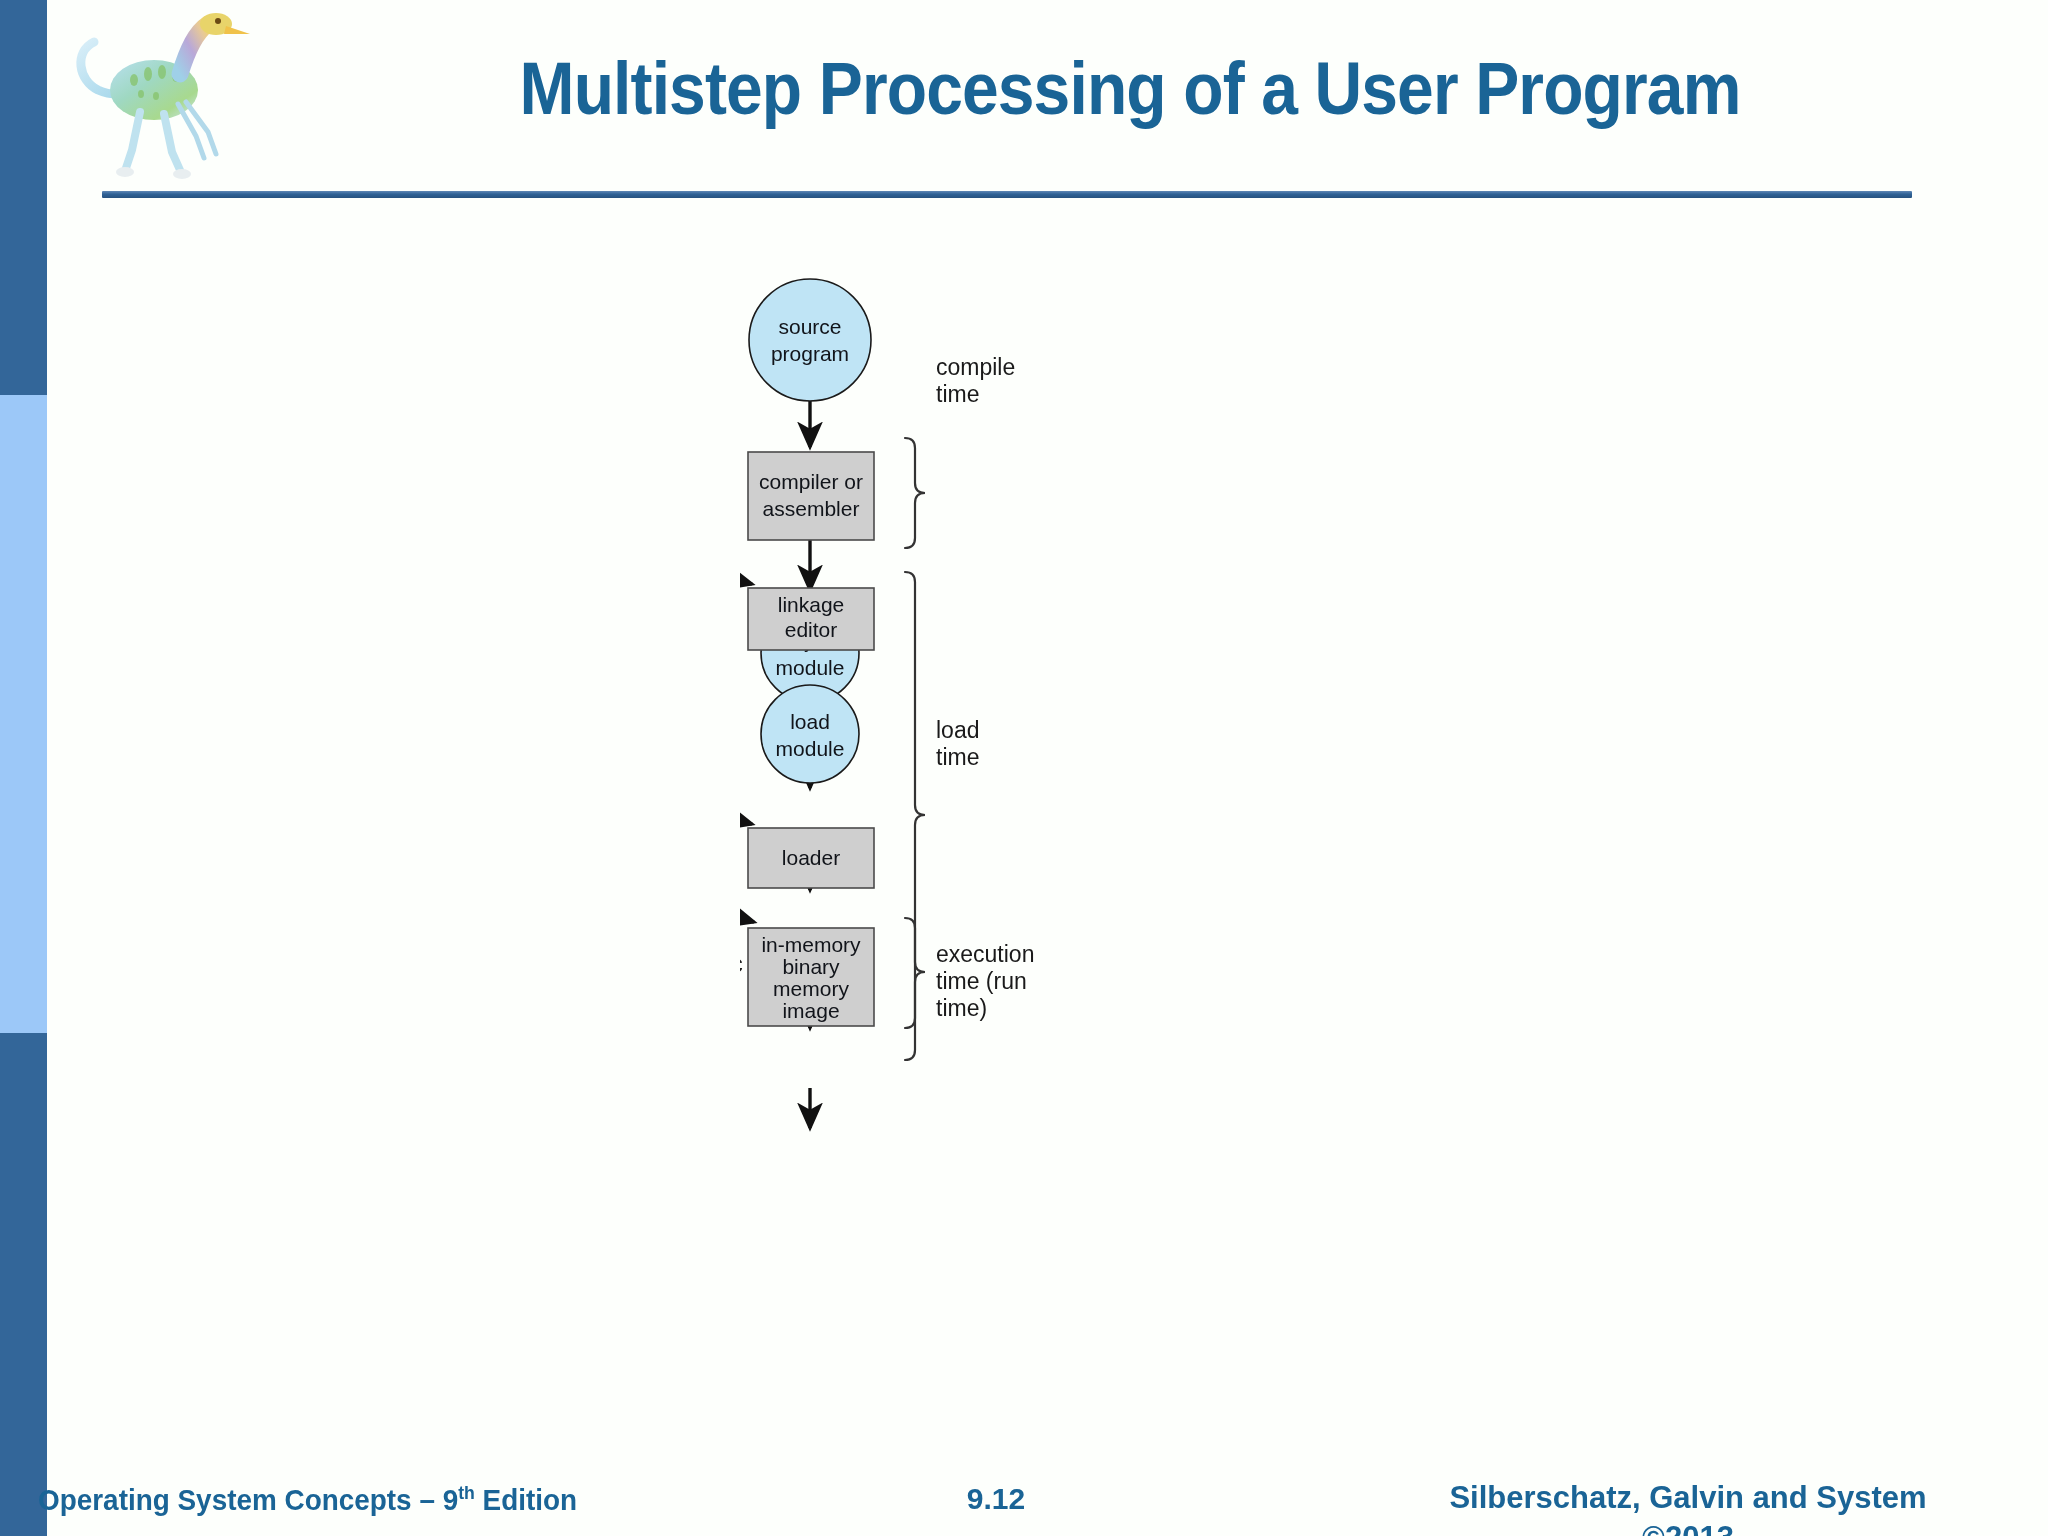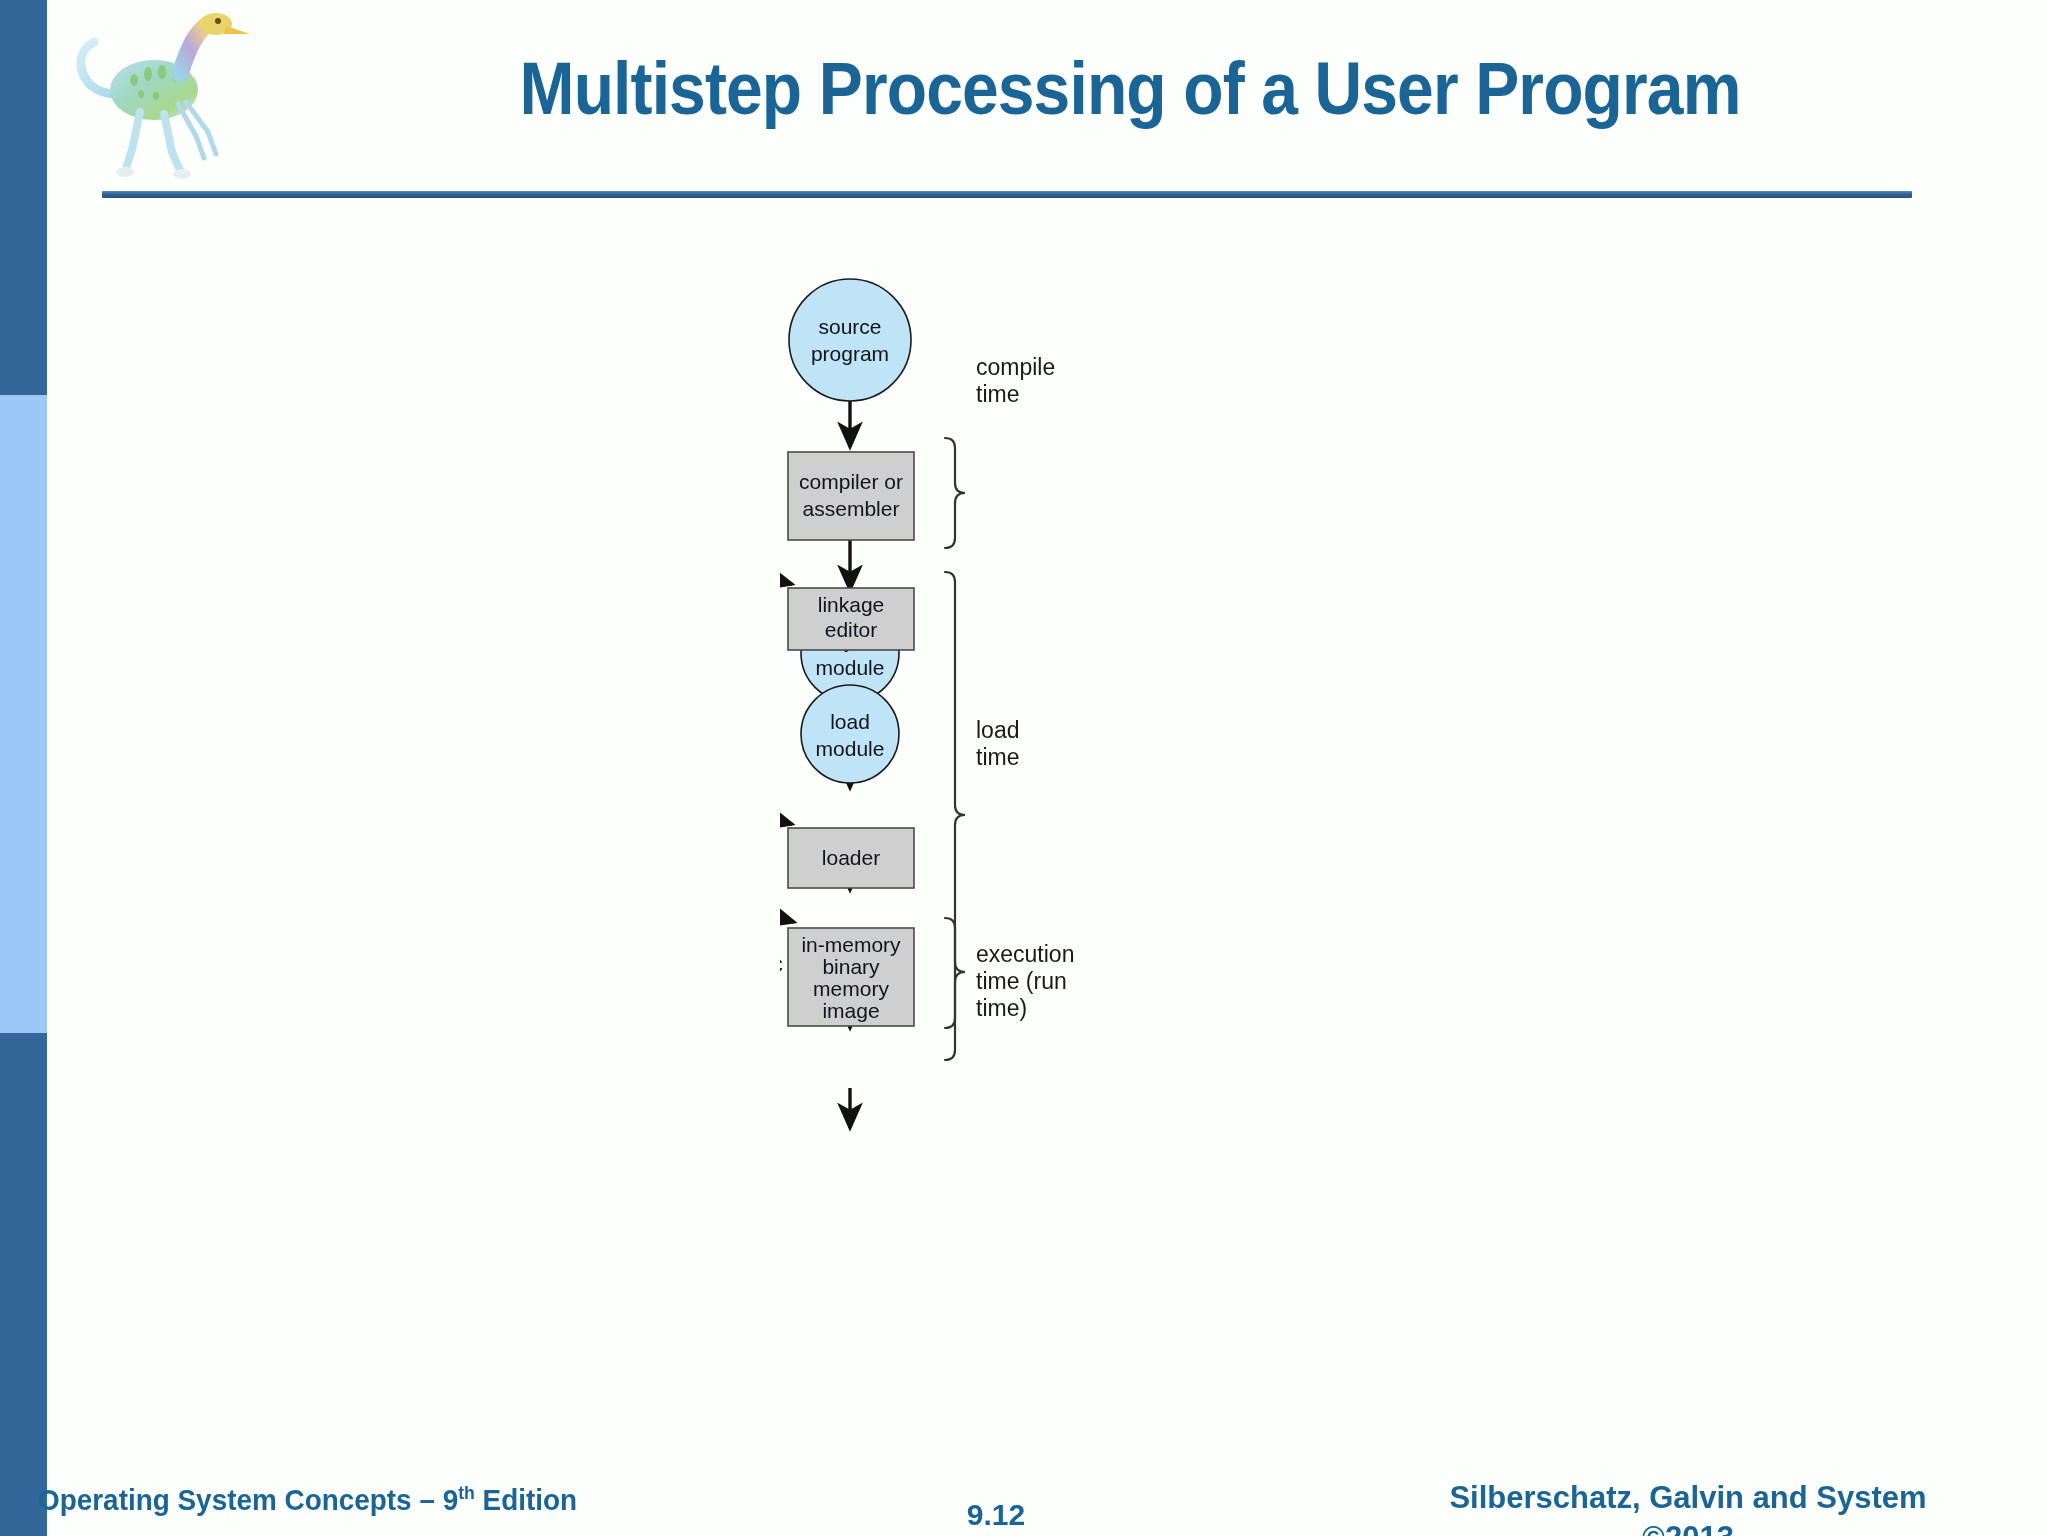--- a/index.html
+++ b/index.html
@@ -42,21 +42,21 @@
   #title-rule{
     position:absolute;left:102px;top:191px;width:1810px;height:7px;
     background:linear-gradient(to bottom,#5f87b5 0%,#2f6296 45%,#27527f 100%);
     border-radius:1px;
   }
 
   
   #logo-dino{position:absolute;left:68px;top:8px;width:190px;height:180px;}
 
   
-  #diagram{position:absolute;left:780px;top:200px;width:720px;height:1180px;}
+  #diagram{position:absolute;left:740px;top:200px;width:720px;height:1180px;}
   #diagram svg{position:absolute;left:0;top:0;}
 
   .node-text{
     font-family:"Liberation Sans", sans-serif;
     font-size:21px;
     fill:#11141a;
   }
   .bracket-label{
     font-family:"Liberation Sans", sans-serif;
     font-size:23px;
@@ -74,21 +74,21 @@
     position:absolute;left:38px;top:20px;
     font-family:"Liberation Sans", sans-serif;
     font-weight:bold;font-size:30px;color:#1a6496;
     transform:scaleX(0.93);transform-origin:left top;
     white-space:nowrap;
   }
   #footer-left sup{font-size:19px;vertical-align:super;}
   #footer-center{
     position:absolute;left:0;top:20px;width:1992px;text-align:center;
     font-family:"Liberation Sans", sans-serif;
-    font-weight:bold;font-size:30px;color:#1a6496;margin-top:16px;
+    font-weight:bold;font-size:30px;color:#1a6496;
   }
   #footer-right{
     position:absolute;right:10px;top:16px;width:700px;text-align:center;
     font-family:"Liberation Sans", sans-serif;
     font-weight:bold;font-size:31px;color:#1a6496;
     line-height:40px;
   }
 </style>
 </head>
 <body>

